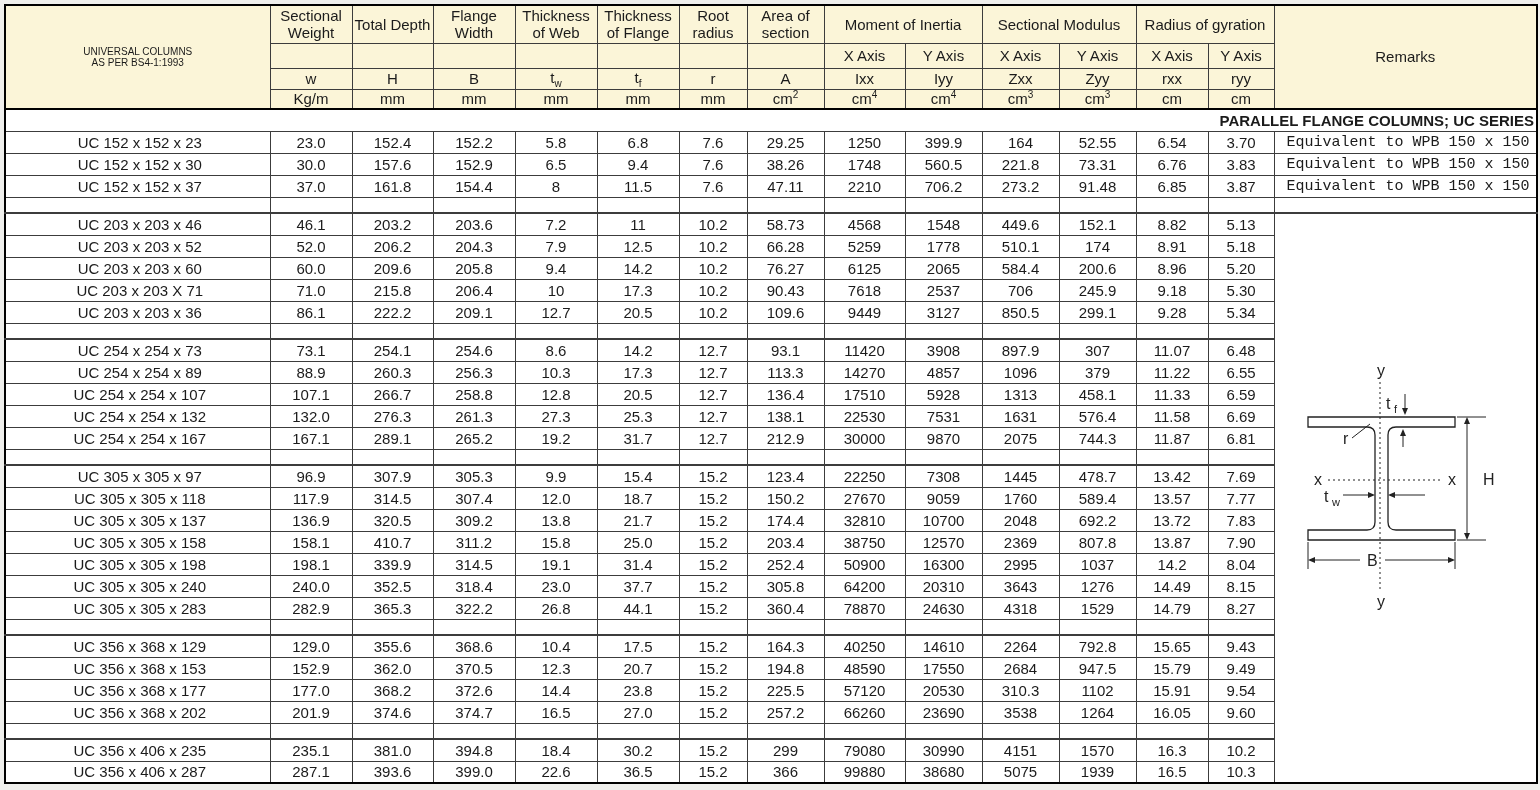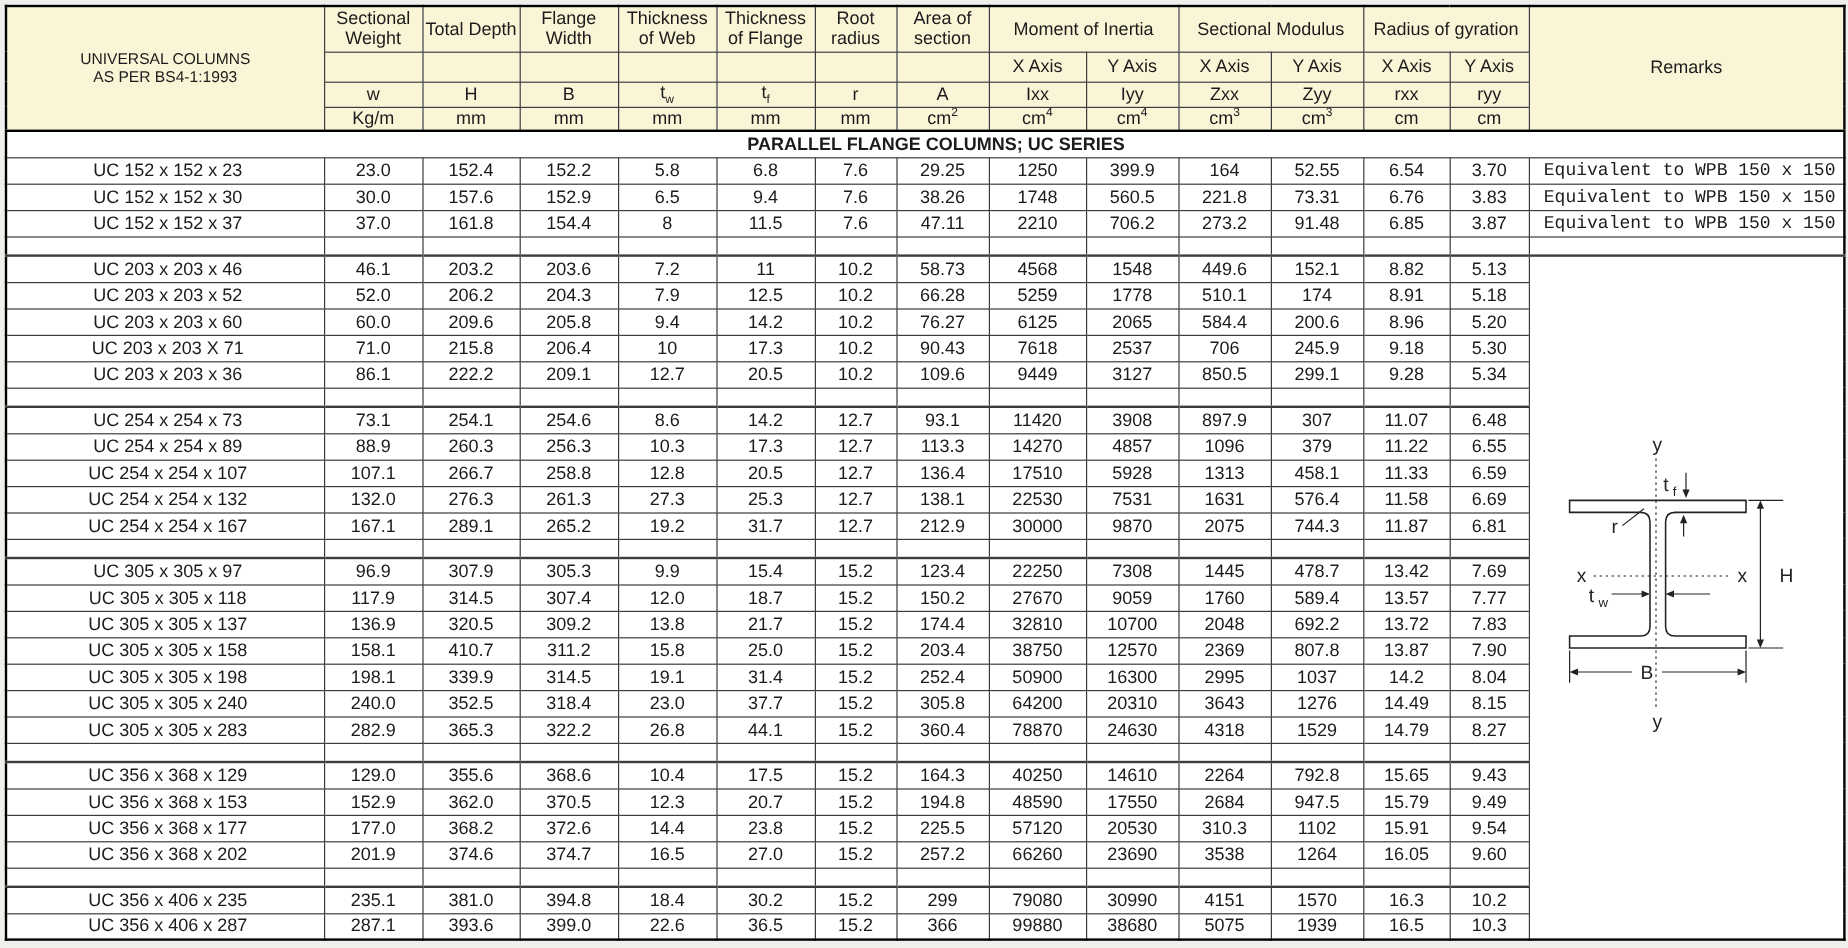--- a/index.html
+++ b/index.html
@@ -35,27 +35,27 @@
     overflow:hidden;
     white-space:nowrap;
     font-weight:normal;
   }
   thead th{background:var(--header-bg);vertical-align:middle;text-align:center;}
   thead{border-bottom:2px solid var(--outer-border);}
   tr.h1 th{height:38px;white-space:normal;line-height:1.15;}
   tr.h2 th{height:25px;margin-left:30px;}
   tr.h3 th{height:21px;}
   tr.h4 th{height:20px;margin-left:34px;}
-  .title-cell{font-size:13px;line-height:1.3;}
+  .title-cell{font-size:10px;line-height:1.3;}
   sub{font-size:10px;}
   sup{font-size:10px;vertical-align:super;line-height:0;}
   tbody td{height:22px;background:var(--row-bg);}
   tr.sep td{height:16px;}
   tr.group-start td{border-top:2px solid var(--border);}
-  td.section{font-weight:bold;text-align:center;padding-left:20px;}
+  td.section{font-weight:bold;text-align:right;padding-left:20px;}
   td.name{text-align:center;padding-left:6px;}
   td.num{text-align:center;}
   td.remark{text-align:right;padding-left:12px;font-family:Liberation Mono, monospace;}
   td.diagram-cell{vertical-align:top;padding:0;}
   .beam-svg{display:block;margin:148px auto 0 auto;}
   .beam-svg text{font-family:"Liberation Sans",sans-serif;font-size:16px;fill:#222;}
   .beam-svg text.small{font-size:11px;}
   .beam-svg .ln{stroke:#222;stroke-width:1.3;fill:none;}
   .beam-svg .thin{stroke:#222;stroke-width:1;fill:none;}
   .beam-svg .dot{stroke:#222;stroke-width:1;fill:none;stroke-dasharray:2,3;}

